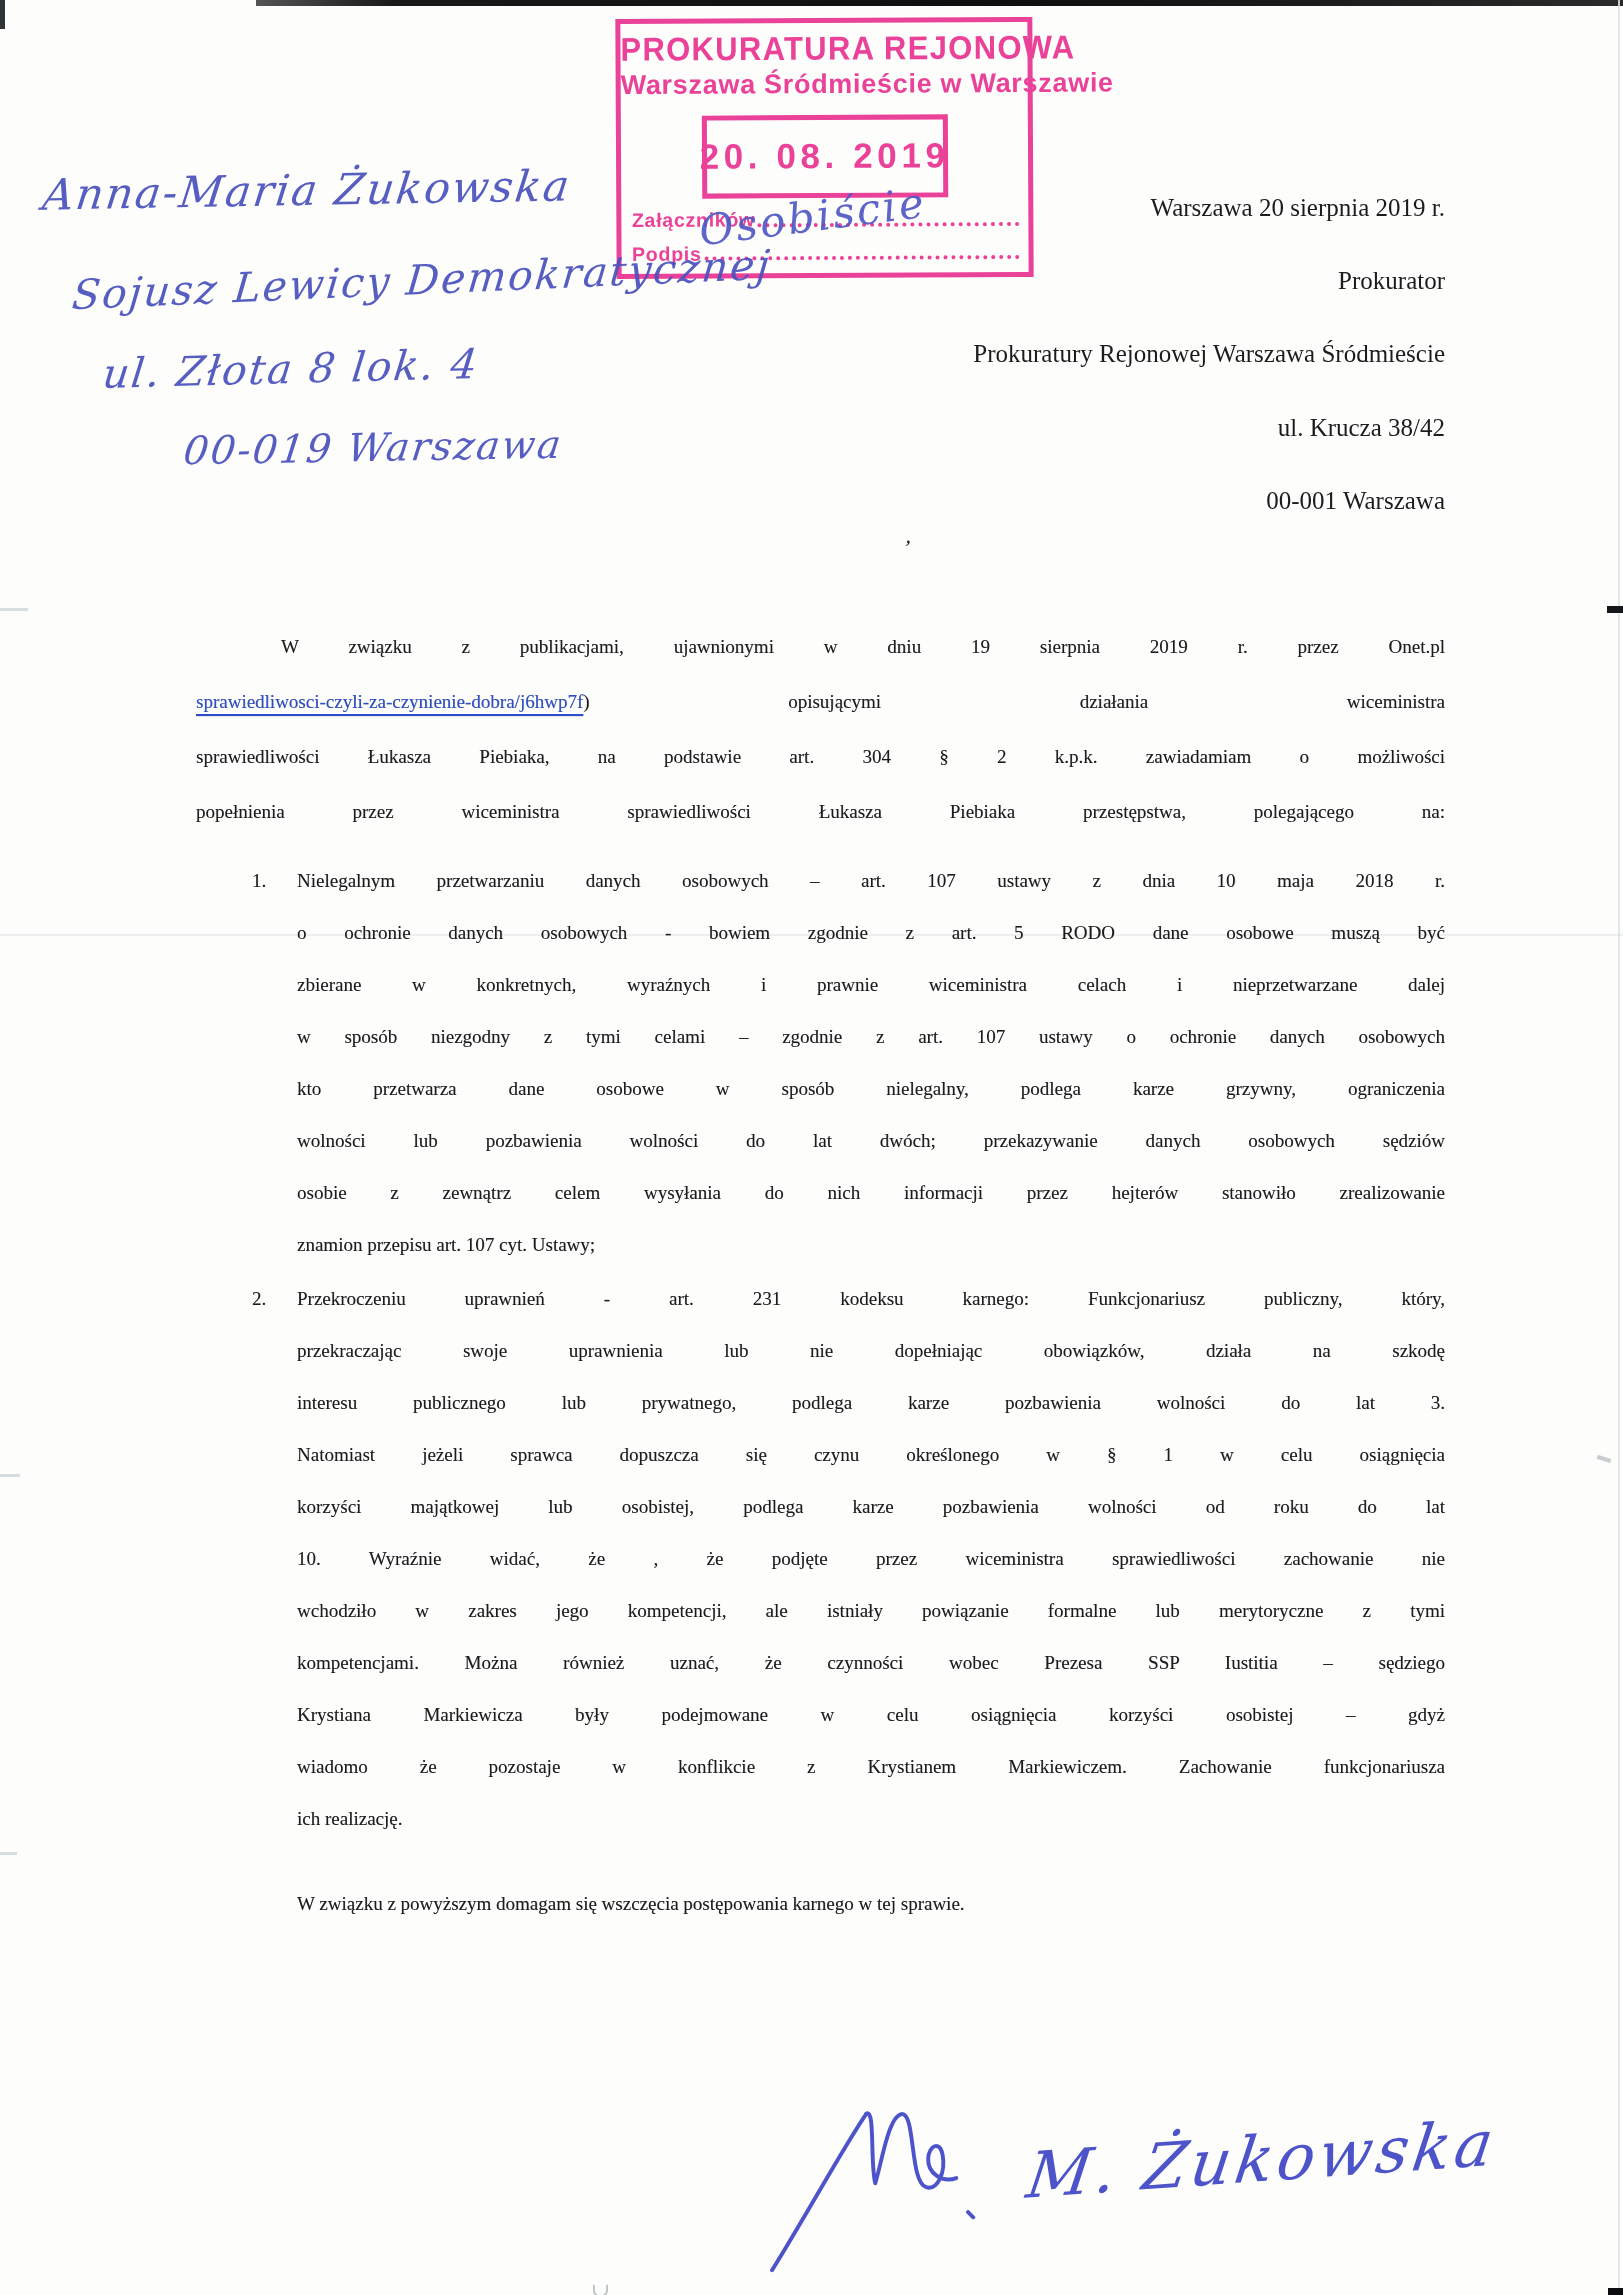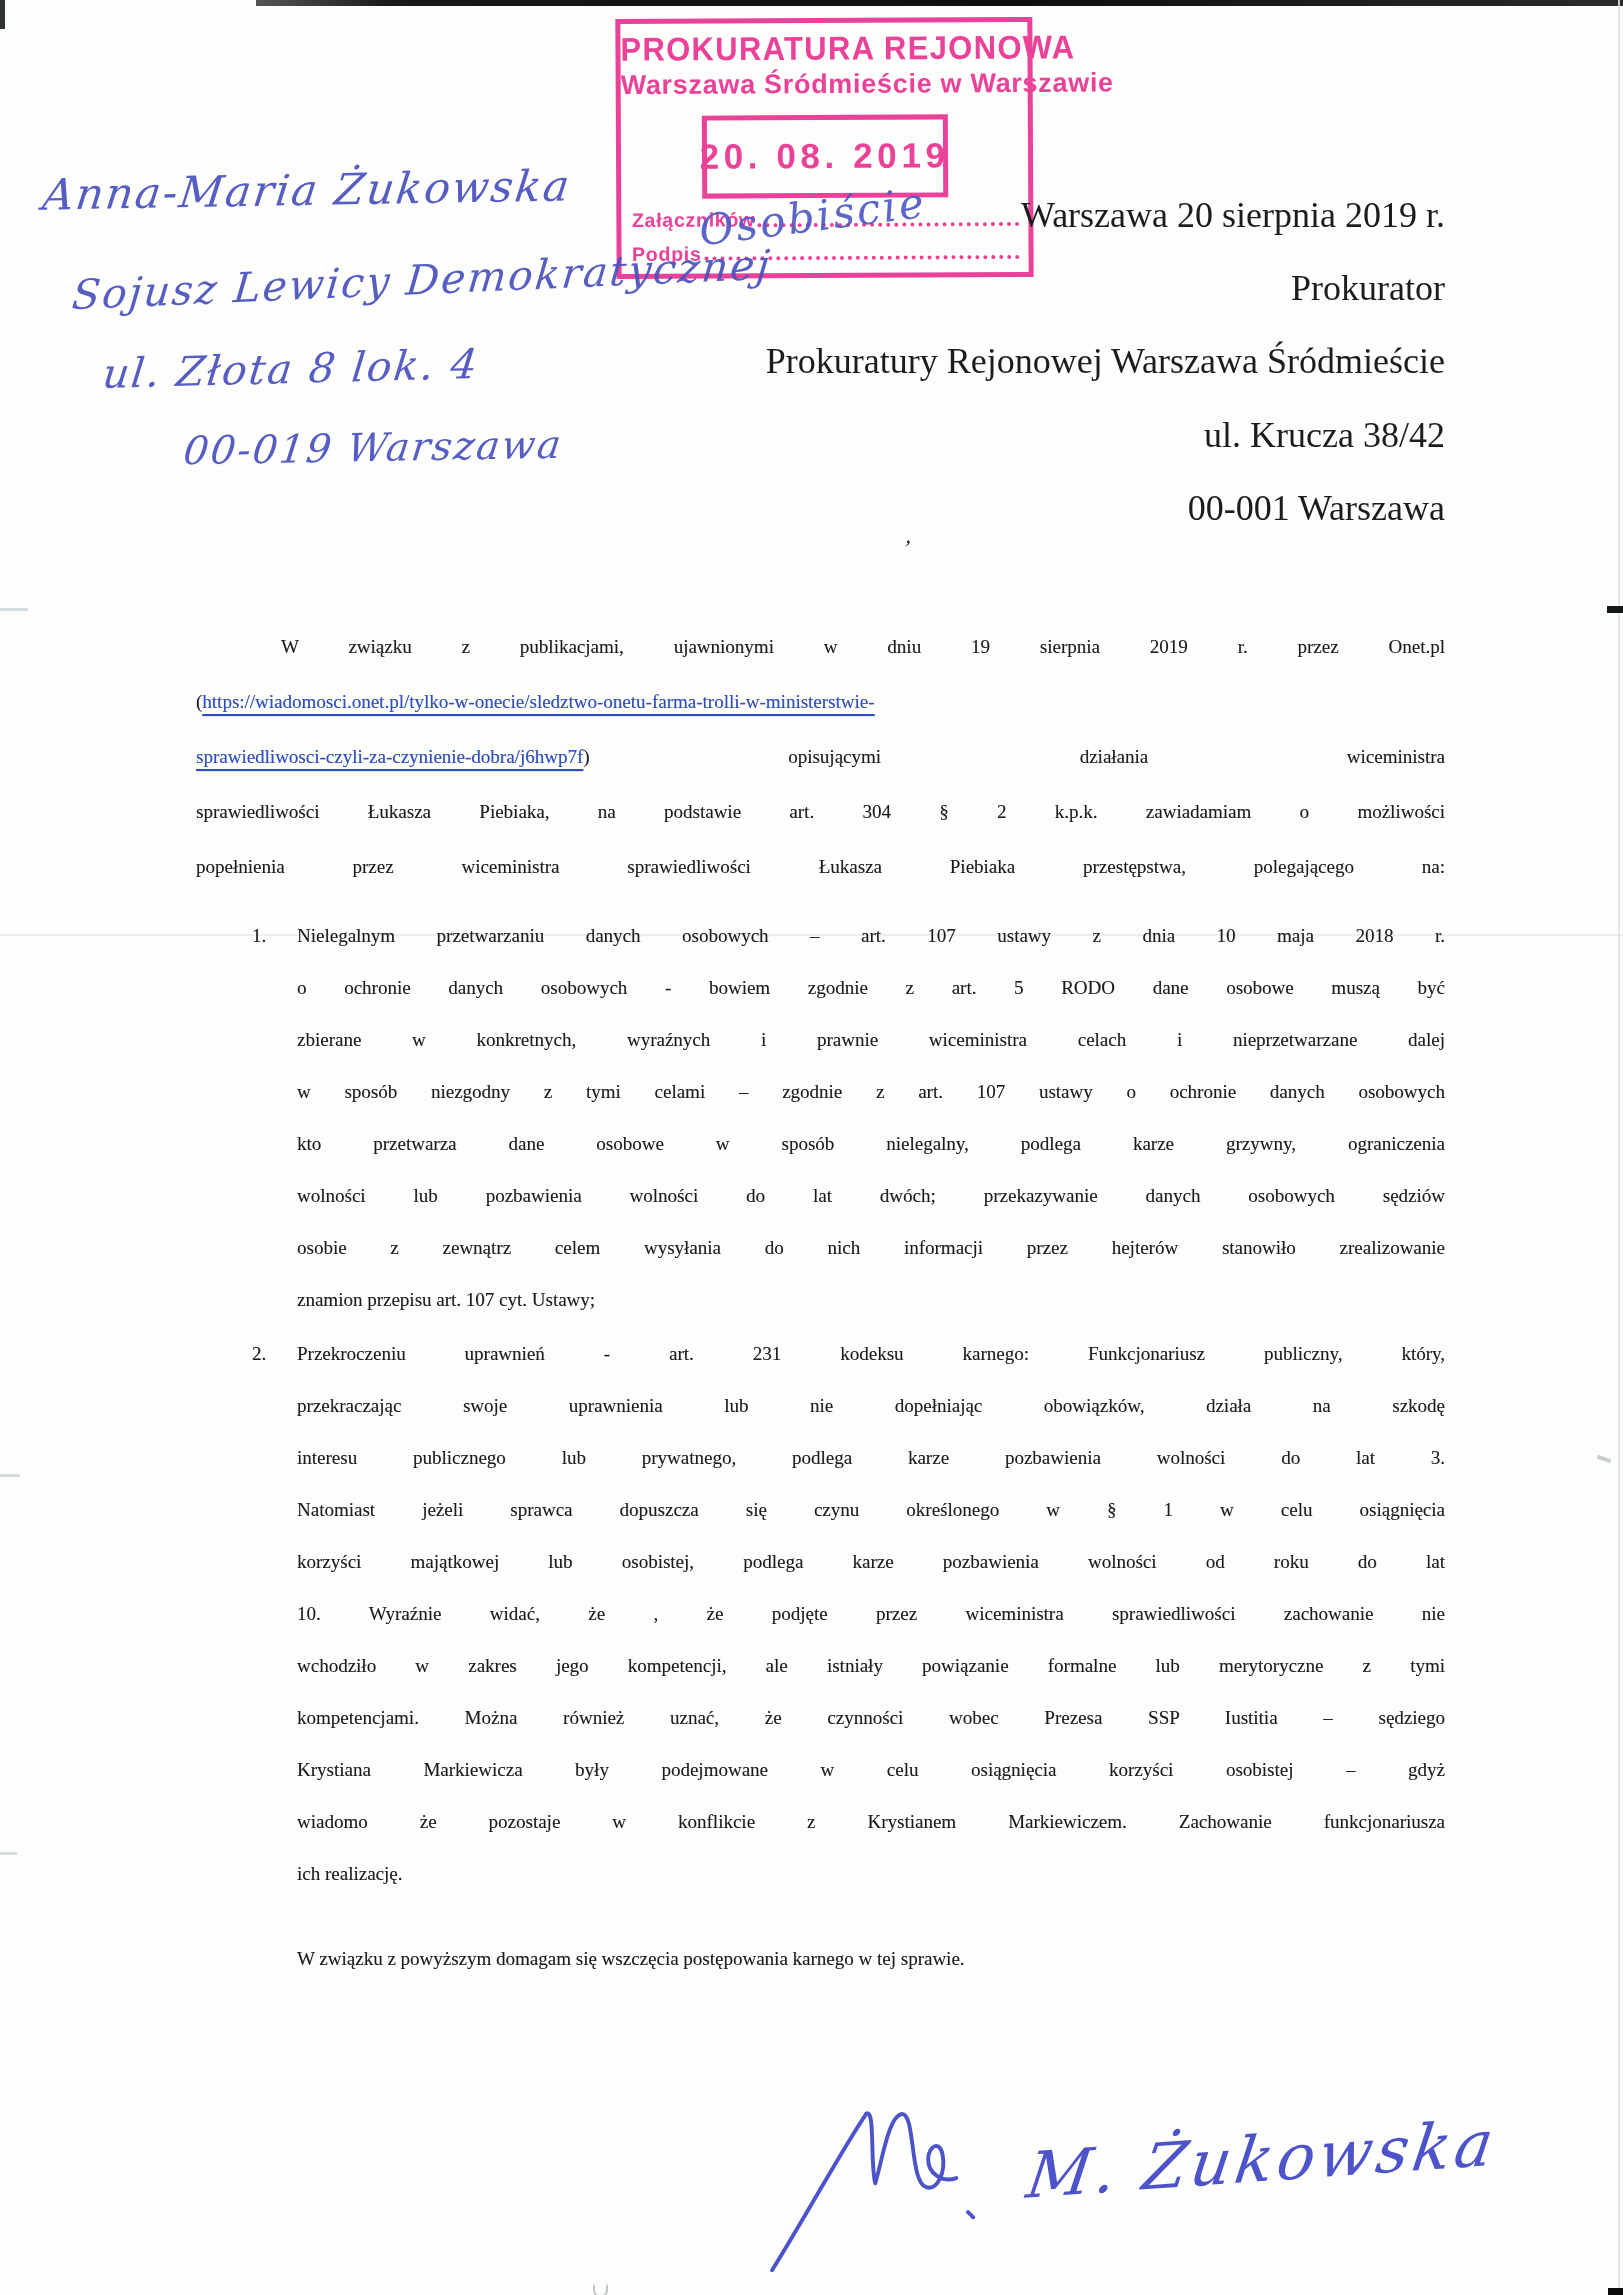--- a/index.html
+++ b/index.html
@@ -43,21 +43,21 @@
   .stamp-row:first-of-type{margin-top:15.7px;}
   .stamp-dots{flex:1;border-bottom:4.6px dotted #e93693;margin:0 0 4.6px 2.6px;height:1.3px;}
   .stamp-hand{position:absolute;left:77px;top:169px;font:italic 42px "DejaVu Serif",serif;
               color:#474fc0;transform:rotate(-7deg);letter-spacing:2.6px;opacity:.92;}
 
   
   .hand-line{position:absolute;font-style:italic;font-family:"DejaVu Serif",serif;
              color:#4a51bd;white-space:nowrap;letter-spacing:2px;opacity:.92;}
 
   
-  .addr-line{position:absolute;right:178px;white-space:nowrap;font-size:36px;}
+  .addr-line{position:absolute;right:178px;white-space:nowrap;font-size:25px;}
   .addr-bold{font-weight:normal;}
 
   
   .body-text{position:absolute;left:196px;top:619px;width:1249px;font-size:19px;
              text-shadow:0.3px 0.3px 0.3px rgba(20,20,25,.35);}
   .para{position:relative;}
   .para.intro .bline{line-height:55px;}
   .para.intro .bline:first-child{text-indent:85px;}
   .para.item{padding-left:101px;margin-top:15.7px;}
   .para.item2{margin-top:2.6px;}
@@ -122,21 +122,20 @@
       <div class="addr-line" style="top: 194px;">Warszawa 20 sierpnia 2019 r.</div>
       <div class="addr-line addr-bold" style="top: 267px;">Prokurator</div>
       <div class="addr-line addr-bold" style="top: 340px;">Prokuratury Rejonowej Warszawa Śródmieście</div>
       <div class="addr-line addr-bold" style="top: 414px;">ul. Krucza 38/42</div>
       <div class="addr-line addr-bold" style="top: 487px;">00-001 Warszawa</div>
     </div>
 
   <div class="body-text" id="body-text">
       <div class="para intro">
         <div class="bline"><span>W związku z publikacjami, ujawnionymi w dniu 19 sierpnia 2019 r. przez Onet.pl</span></div>
-        <div class="bline noj"><span>(</span><span class="lnk">https://wiadomosci.onet.pl/tylko-w-onecie/sledztwo-onetu-farma-trolli-w-ministerstwie-</span></div>
         <div class="bline"><span class="lnk">sprawiedliwosci-czyli-za-czynienie-dobra/j6hwp7f</span><span>) opisującymi działania wiceministra</span></div>
         <div class="bline"><span>sprawiedliwości Łukasza Piebiaka, na podstawie art. 304 § 2 k.p.k. zawiadamiam o możliwości</span></div>
         <div class="bline"><span>popełnienia przez wiceministra sprawiedliwości Łukasza Piebiaka przestępstwa, polegającego na:</span></div>
       </div>
       <div class="para item">
         <span class="item-number">1.</span>
         <div class="bline"><span>Nielegalnym przetwarzaniu danych osobowych – art. 107 ustawy z dnia 10 maja 2018 r.</span></div>
         <div class="bline"><span>o ochronie danych osobowych - bowiem zgodnie z art. 5 RODO dane osobowe muszą być</span></div>
         <div class="bline"><span>zbierane w konkretnych, wyraźnych i prawnie wiceministra celach i nieprzetwarzane dalej</span></div>
         <div class="bline"><span>w sposób niezgodny z tymi celami – zgodnie z art. 107 ustawy o ochronie danych osobowych</span></div>

